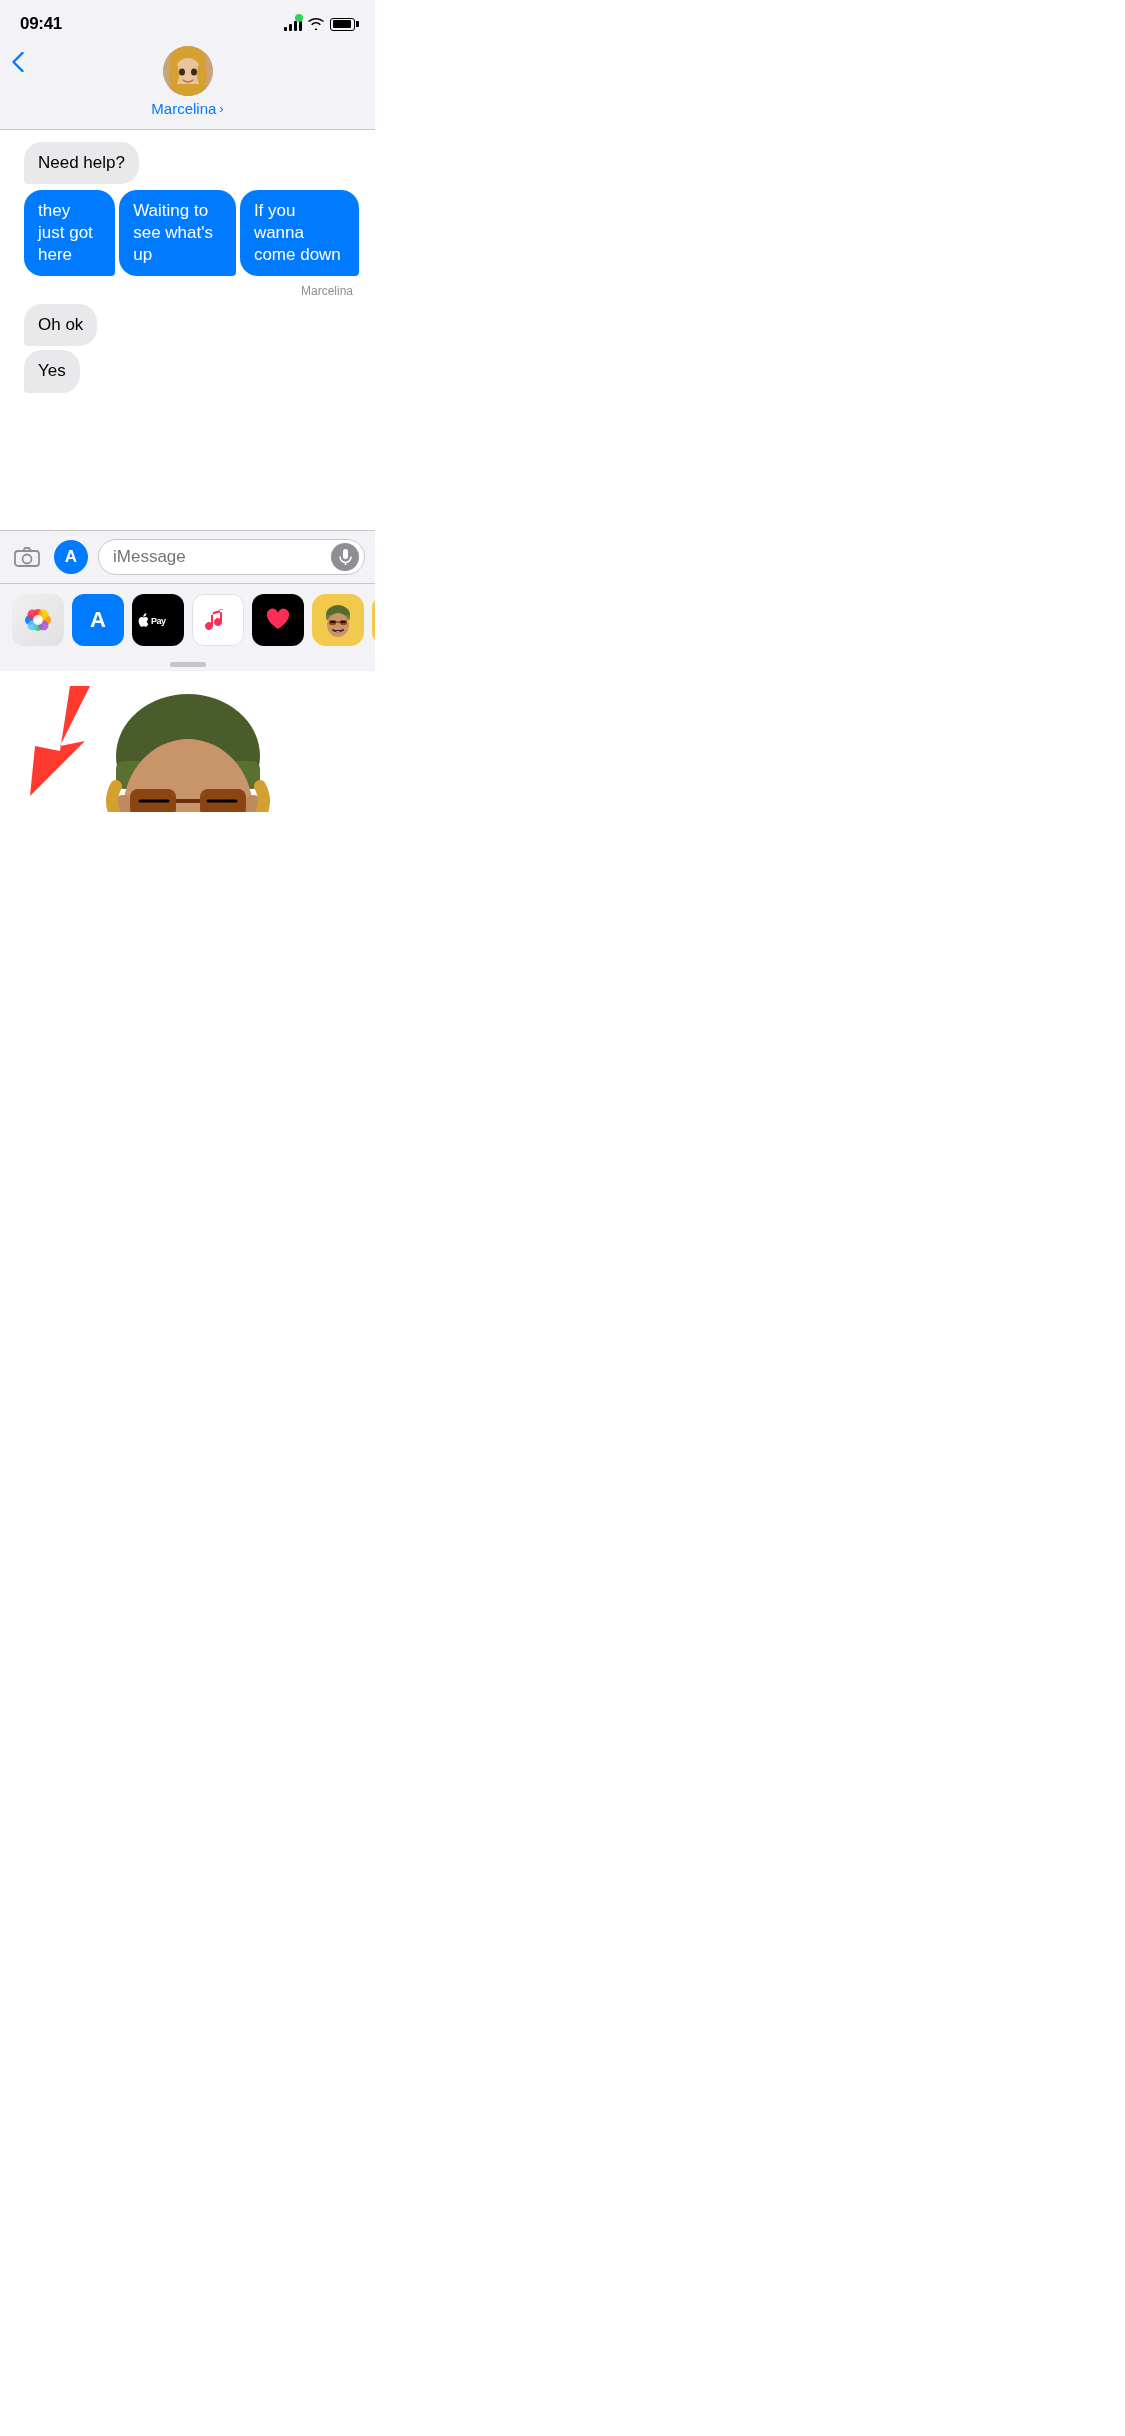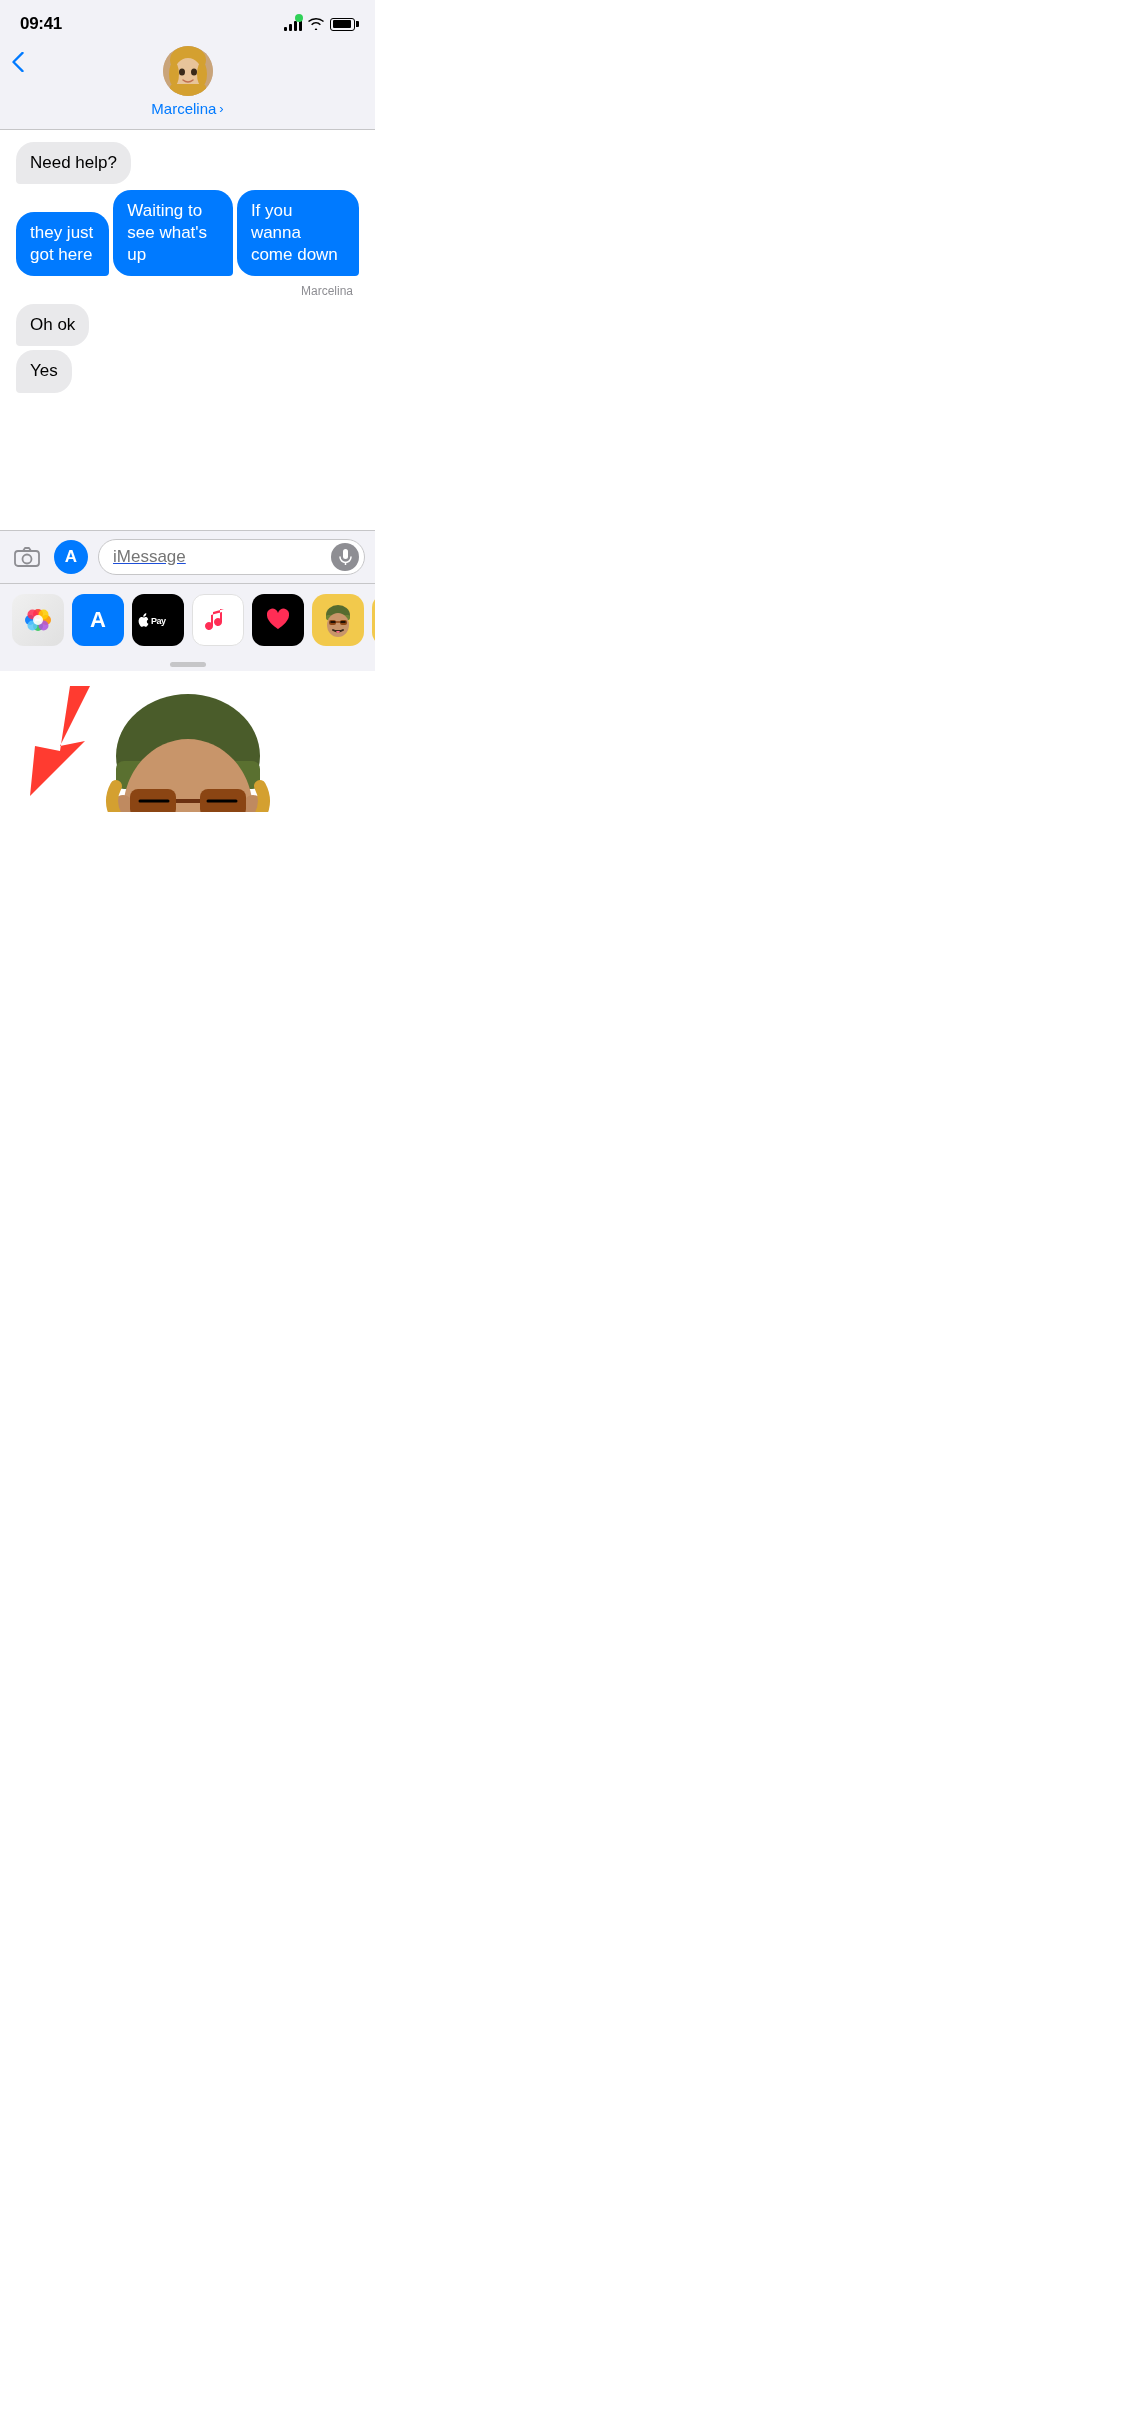--- a/index.html
+++ b/index.html
@@ -128,20 +128,21 @@
 
     
     .messages-area {
       background: #fff;
       padding: 12px 16px;
       display: flex;
       flex-direction: column;
       gap: 6px;
       height: 400px;
       overflow-y: auto;
+      margin-left: 8px;
     }
 
     
     .bubble {
       max-width: 70%;
       padding: 10px 14px;
       border-radius: 18px;
       font-size: 17px;
       line-height: 1.3;
       word-wrap: break-word;
@@ -212,23 +213,22 @@
       position: relative;
     }
     .input-field {
       width: 100%;
       height: 36px;
       border: 1px solid #c6c6c8;
       border-radius: 18px;
       padding: 6px 42px 6px 14px;
       font-size: 17px;
       background: #fff;
-      color: #1d4ed8;
+      color: #0f172a;
       outline: none;
-      text-decoration: underline;
     }
     .voice-btn {
       position: absolute;
       right: 6px;
       top: 50%;
       transform: translateY(-50%);
       width: 28px;
       height: 28px;
       background: #8e8e93;
       border-radius: 50%;

